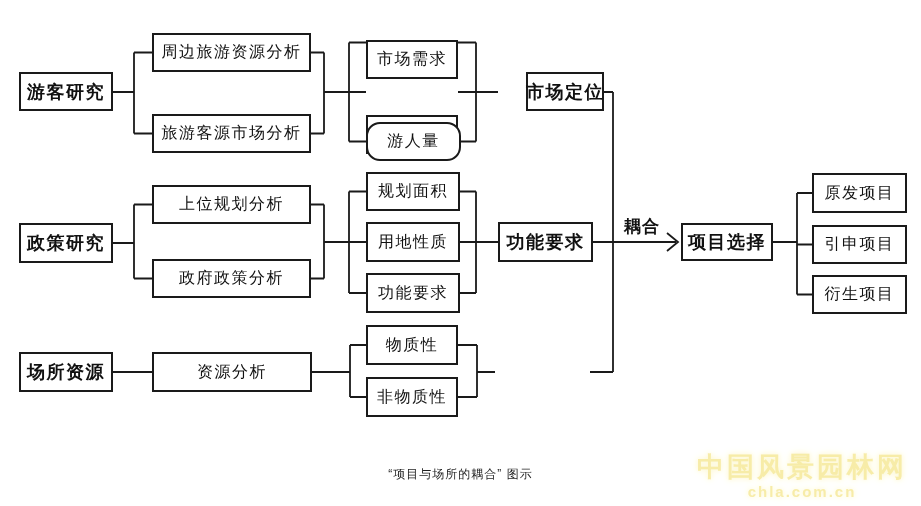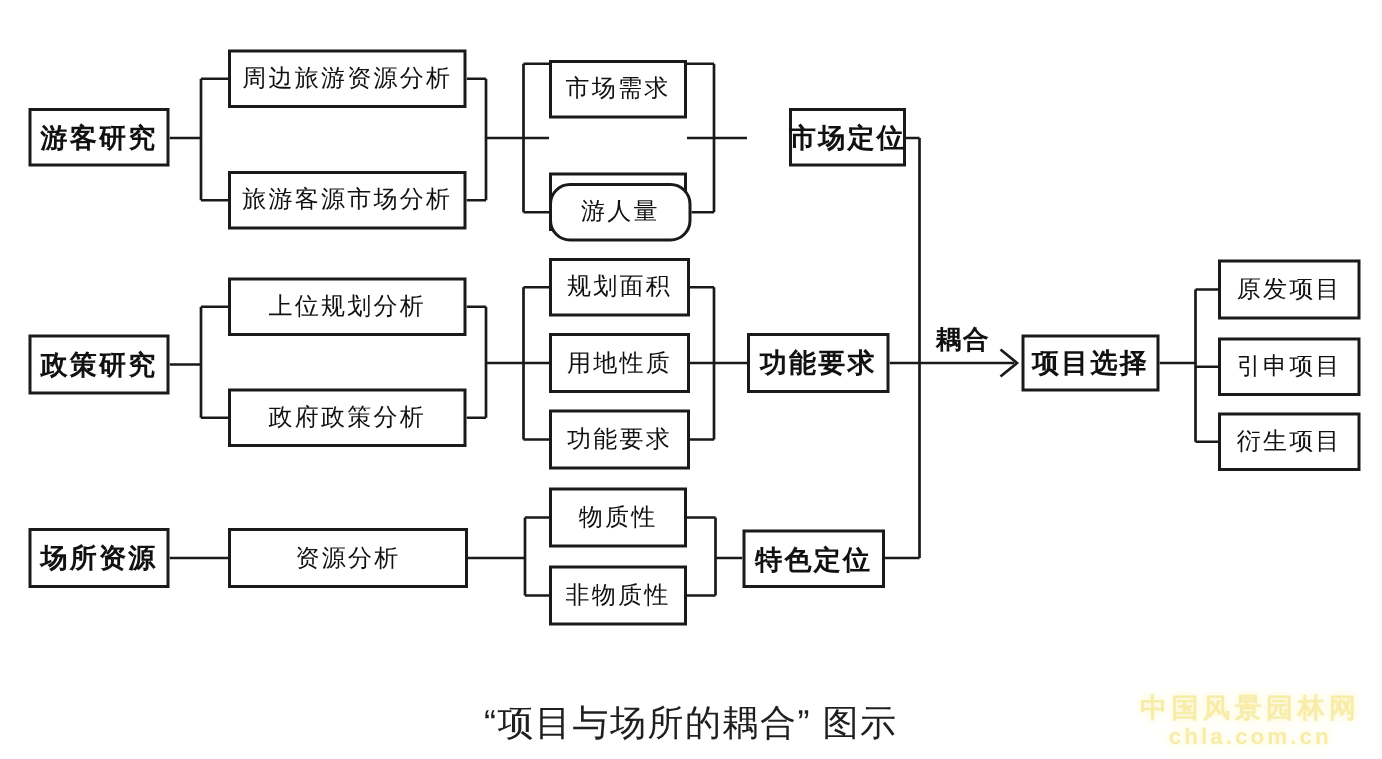--- a/index.html
+++ b/index.html
@@ -27,35 +27,35 @@
     position:absolute;
     font-size:17px;font-weight:bold;color:#111111;
     letter-spacing:1px;z-index:2;
     text-align:center;
   }
   .caption{
     position:absolute;
     left:0;top:466px;width:921px;
     text-align:center;
     font-family:"Liberation Sans", sans-serif;
-    font-size:24px;color:#1f1f1f;
+    font-size:12px;color:#1f1f1f;
     letter-spacing:1px;
     z-index:2;
   }
   .watermark{
     position:absolute;
     right:14px;bottom:6px;
     text-align:center;
     color:#f7eca8;
     text-shadow:0 0 5px #fdf8d2, 0 0 10px #fdf9db;
     font-family:"Liberation Sans", sans-serif;
     z-index:1;
     line-height:1.15;
   }
-  .watermark .wm-title{font-size:18px;font-weight:bold;letter-spacing:3px;}
+  .watermark .wm-title{font-size:27px;font-weight:bold;letter-spacing:3px;}
   .watermark .wm-url{font-size:15px;font-weight:bold;letter-spacing:2px;}
 </style>
 </head>
 <body>
 
 <div id="stage">
 
   <svg id="lines" viewBox="0 0 921 506" xmlns="http://www.w3.org/2000/svg">
     <g stroke="#1a1a1a" stroke-width="1.8" fill="none">
 
@@ -101,21 +101,20 @@
   <div class="node" style="left:152px;top:259px;width:159px;height:39px;">政府政策分析</div>
   <div class="node" style="left:366px;top:172px;width:94px;height:39px;">规划面积</div>
   <div class="node" style="left:366px;top:222px;width:94px;height:40px;">用地性质</div>
   <div class="node" style="left:366px;top:273px;width:94px;height:40px;">功能要求</div>
   <div class="node head" style="left:498px;top:222px;width:95px;height:40px;">功能要求</div>
 
   <div class="node head" style="left:19px;top:352px;width:94px;height:40px;">场所资源</div>
   <div class="node" style="left:152px;top:352px;width:160px;height:40px;">资源分析</div>
   <div class="node" style="left:366px;top:325px;width:92px;height:40px;">物质性</div>
   <div class="node" style="left:366px;top:377px;width:92px;height:40px;">非物质性</div>
-  <div class="node head" style="left:495px;top:353px;width:95px;height:39px;">特色定位</div>
 
   <div class="label" style="left:612px;top:215px;width:60px;">耦合</div>
   <div class="node head" style="left:681px;top:223px;width:92px;height:38px;">项目选择</div>
   <div class="node" style="left:812px;top:173px;width:95px;height:40px;">原发项目</div>
   <div class="node" style="left:812px;top:225px;width:95px;height:39px;">引申项目</div>
   <div class="node" style="left:812px;top:275px;width:95px;height:39px;">衍生项目</div>
 
   <div class="caption">“项目与场所的耦合” 图示</div>
 
   <div class="watermark">

